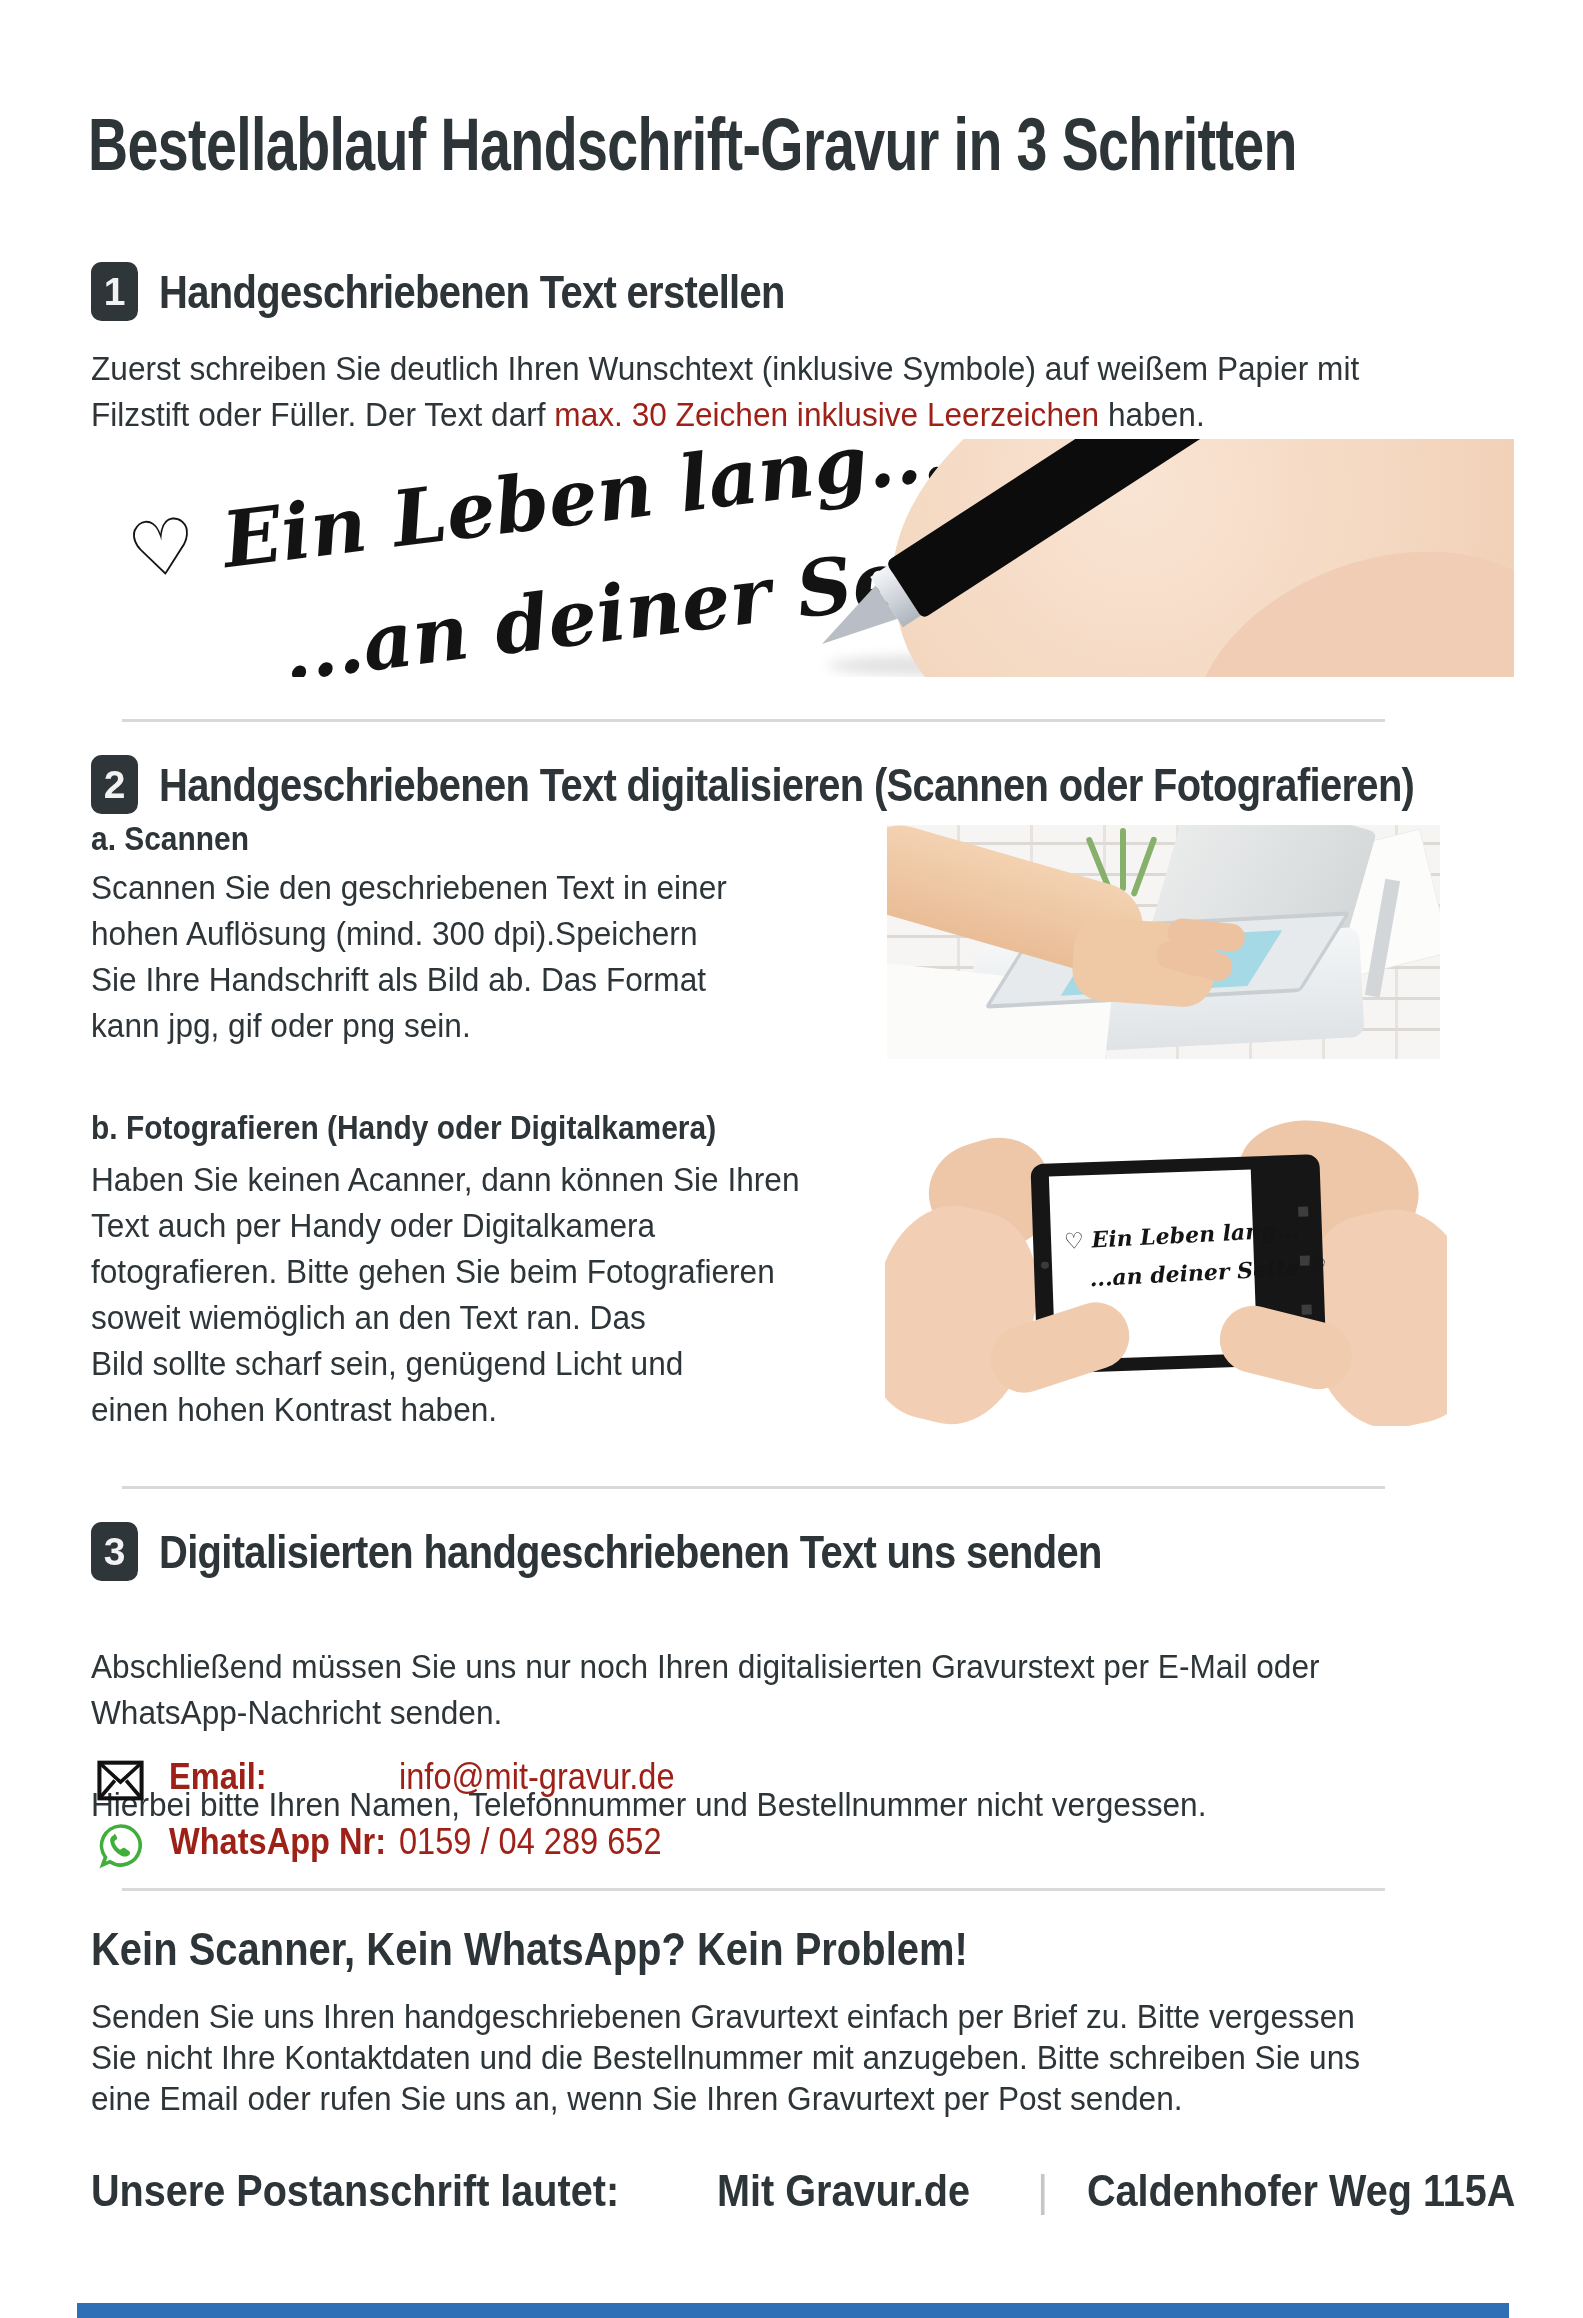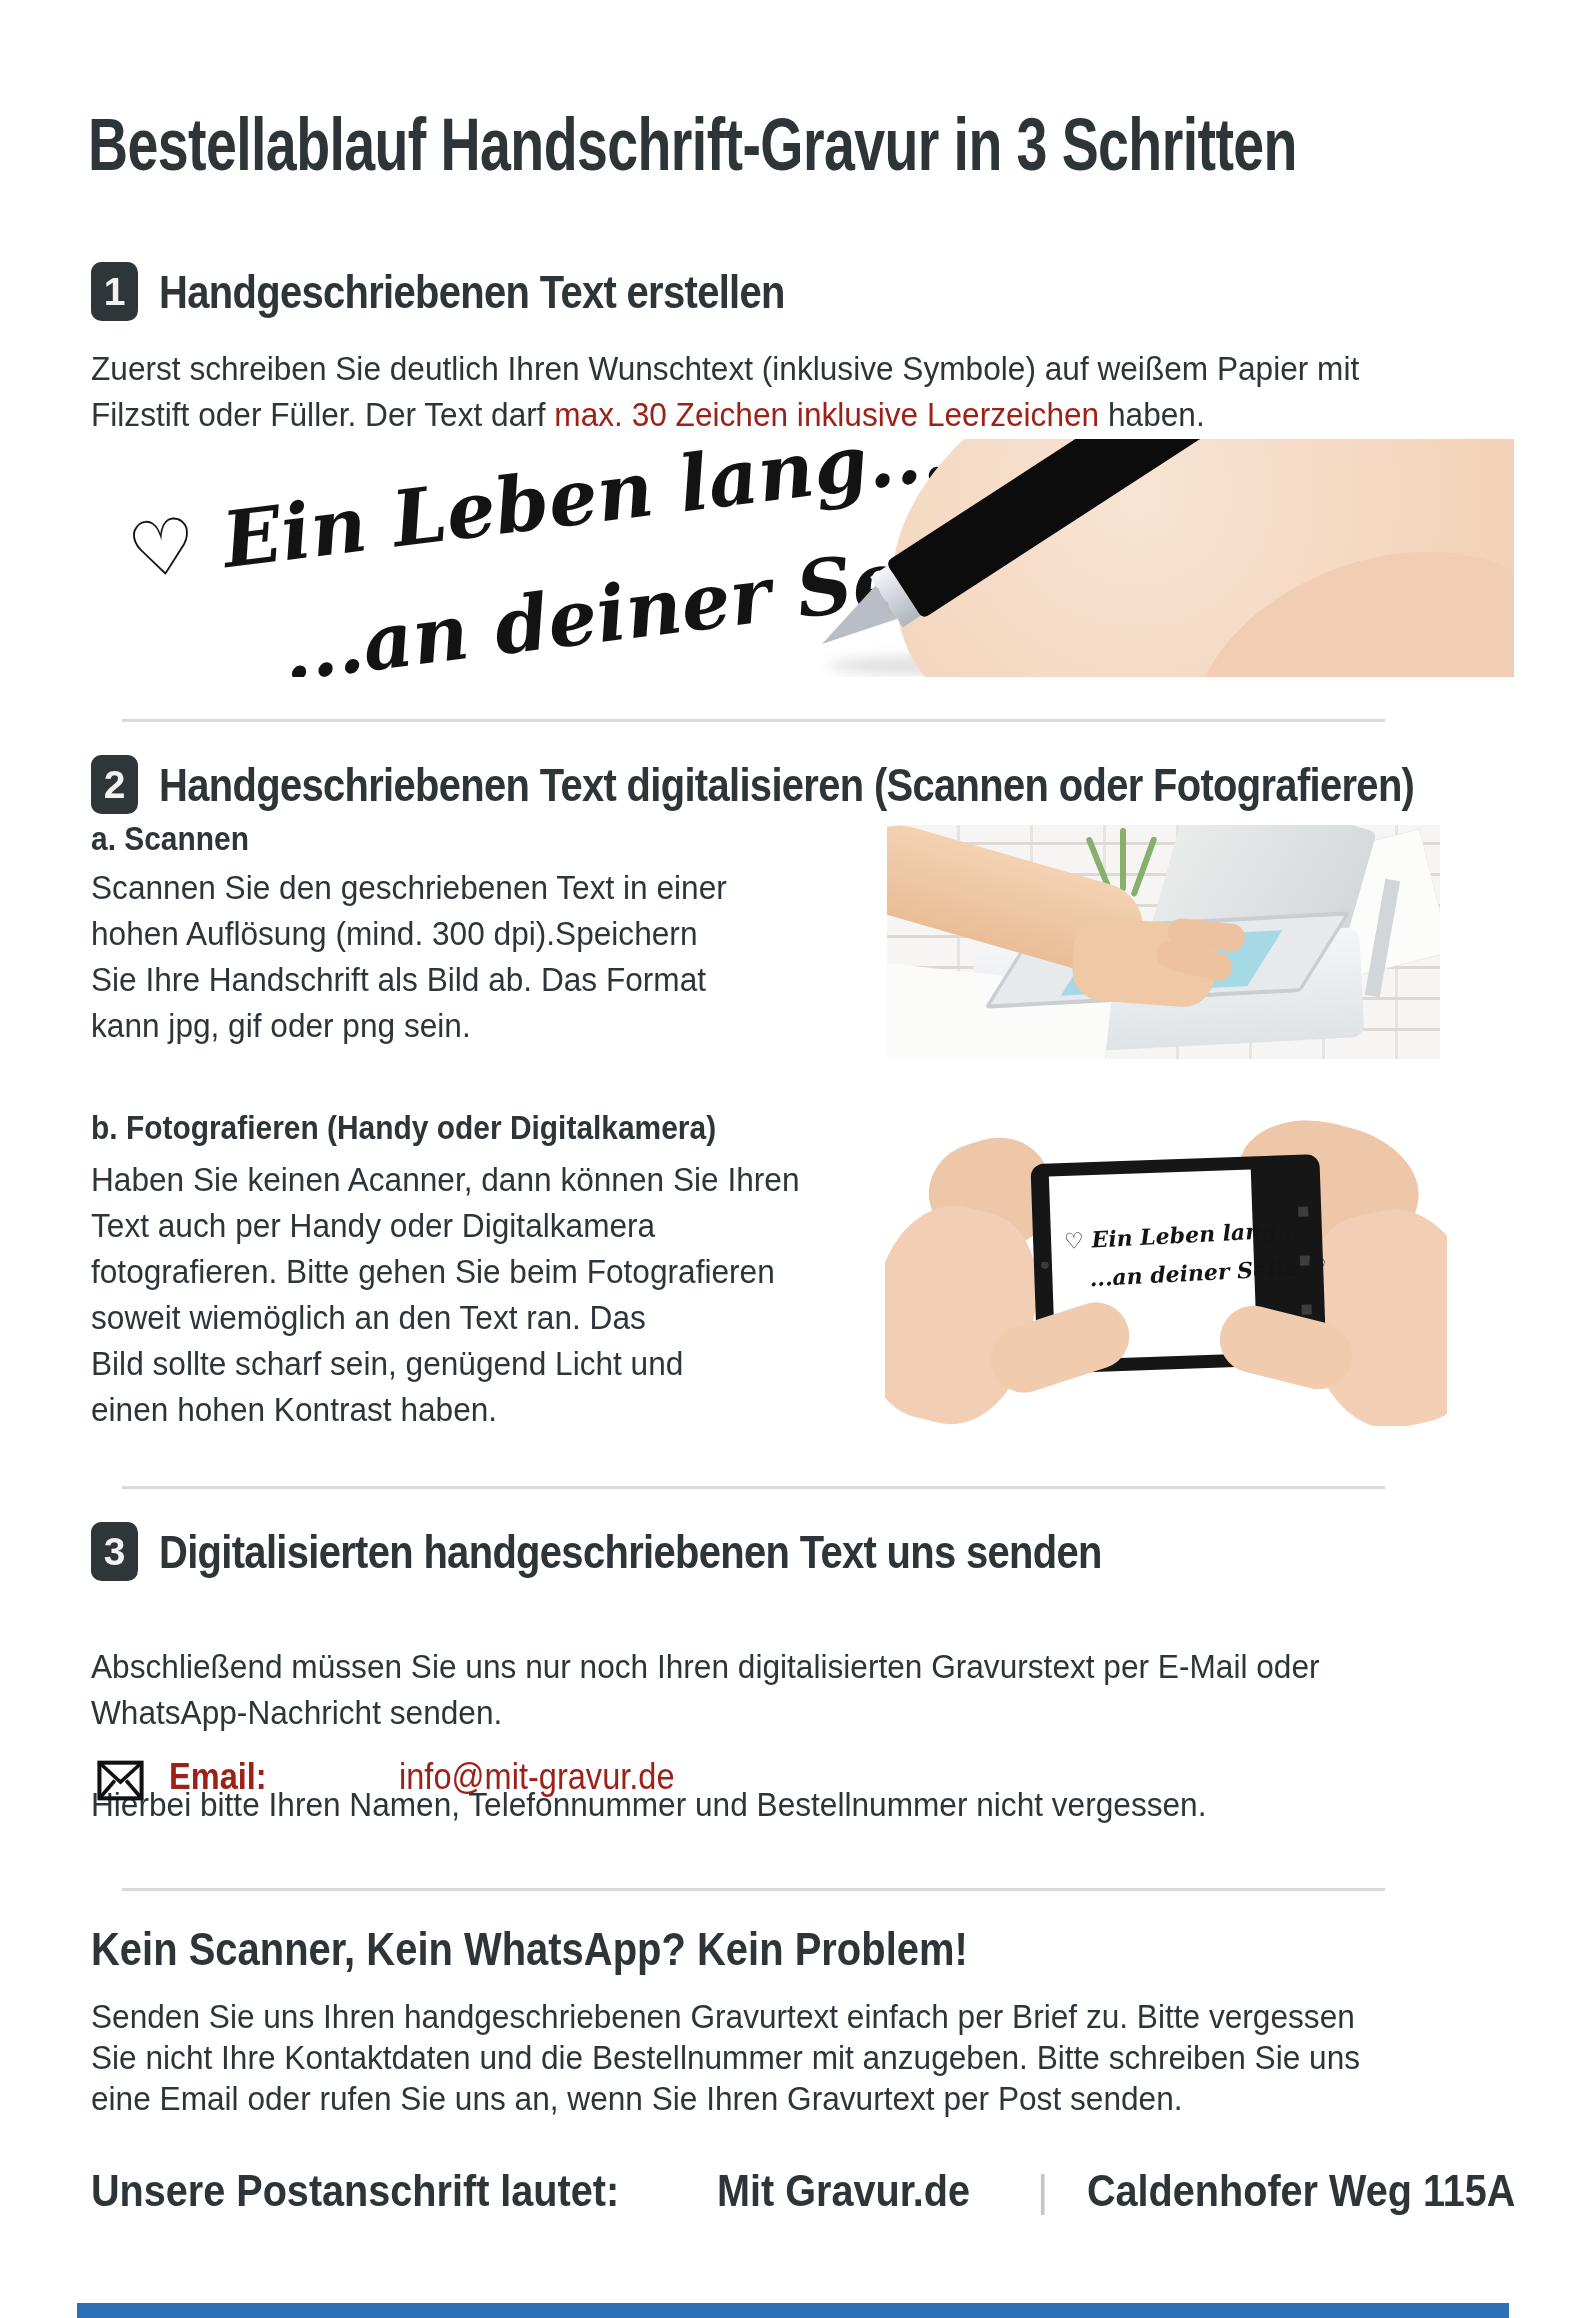--- a/index.html
+++ b/index.html
@@ -214,20 +214,30 @@
       <svg width="47" height="41" viewBox="0 0 58 50">
         <rect x="3" y="3" width="52" height="44" fill="none" stroke="#111111" stroke-width="5"></rect>
         <path d="M4 4 L29 27 L54 4" fill="none" stroke="#111111" stroke-width="4.5"></path>
         <path d="M4 46 L22 25 M54 46 L36 25" fill="none" stroke="#111111" stroke-width="4.5"></path>
       </svg>
     </div>
     <div class="contact-label">Email:</div>
     <div class="contact-value">info@mit-gravur.de</div>
   </div>
 
+  <div class="abs contact-row" style="top:1821px;">
+    <div class="contact-icon">
+      <svg width="47" height="47" viewBox="0 0 58 58">
+        <path d="M29 5 a24 24 0 1 1 -13 44 L7 53 l3.5 -9.5 A24 24 0 0 1 29 5z" fill="none" stroke="#3fae3a" stroke-width="4.5"></path>
+        <path d="M21 16 c-4 1.5 -5.5 5 -4.5 9 c1.5 7 7 13.5 13.5 16.5 c4 1.8 8 1.2 10 -1.2 c1.2 -1.5 1 -3.4 -0.5 -4.6 l-4.8 -3.4 c-1.4 -1 -3 -0.8 -4 0.6 c-0.9 1.2 -2.2 1.3 -3.5 0.3 c-2.8 -2.2 -4.8 -4.8 -5.6 -7.8 c-0.4 -1.5 0.2 -2.6 1.6 -3.2 c1.6 -0.7 2.1 -2.2 1.3 -3.8 l-1.3 -2.4 c-0.6 -1.1 -1.3 -1.3 -2.2 -1z" fill="#3fae3a"></path>
+      </svg>
+    </div>
+    <div class="contact-label">WhatsApp Nr:</div>
+    <div class="contact-value">0159 / 04 289 652</div>
+  </div>
 
   <div class="abs divider" style="top:1888px;"></div>
 
   <div class="abs footer-title">Kein Scanner, Kein WhatsApp? Kein Problem!</div>
   <div class="abs body footer-body" style="left:91px;top:1996px;width:1530px;">Senden Sie uns Ihren handgeschriebenen Gravurtext einfach per Brief zu. Bitte vergessen
 Sie nicht Ihre Kontaktdaten und die Bestellnummer mit anzugeben. Bitte schreiben Sie uns
 eine Email oder rufen Sie uns an, wenn Sie Ihren Gravurtext per Post senden.</div>
 
   <div class="abs address-row">
     <span class="address-label">Unsere Postanschrift lautet:</span>

